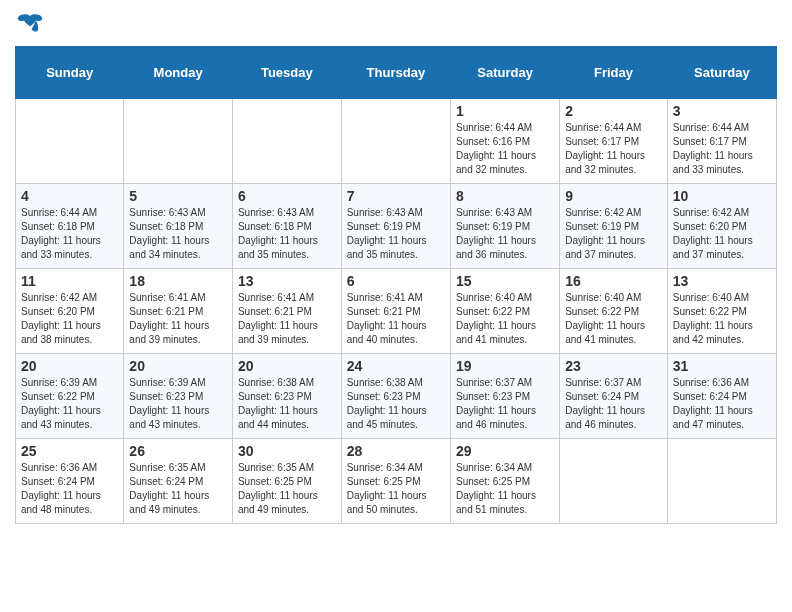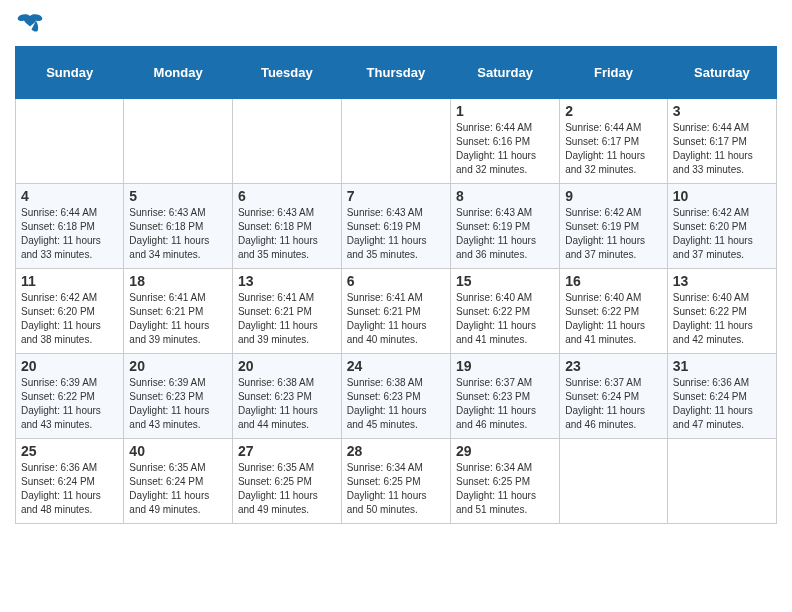--- a/index.html
+++ b/index.html
@@ -283,27 +283,27 @@
         </td>
       </tr>
       <tr>
         <td>
           <div class="cell-day">25</div>
           <div class="cell-info" style="white-space: pre-line;">Sunrise: 6:36 AM
 Sunset: 6:24 PM
 Daylight: 11 hours and 48 minutes.</div>
         </td>
         <td>
-          <div class="cell-day">40</div>
+          <div class="cell-day">26</div>
           <div class="cell-info" style="white-space: pre-line;">Sunrise: 6:35 AM
 Sunset: 6:24 PM
 Daylight: 11 hours and 49 minutes.</div>
         </td>
         <td>
-          <div class="cell-day">27</div>
+          <div class="cell-day">30</div>
           <div class="cell-info" style="white-space: pre-line;">Sunrise: 6:35 AM
 Sunset: 6:25 PM
 Daylight: 11 hours and 49 minutes.</div>
         </td>
         <td>
           <div class="cell-day">28</div>
           <div class="cell-info" style="white-space: pre-line;">Sunrise: 6:34 AM
 Sunset: 6:25 PM
 Daylight: 11 hours and 50 minutes.</div>
         </td>

